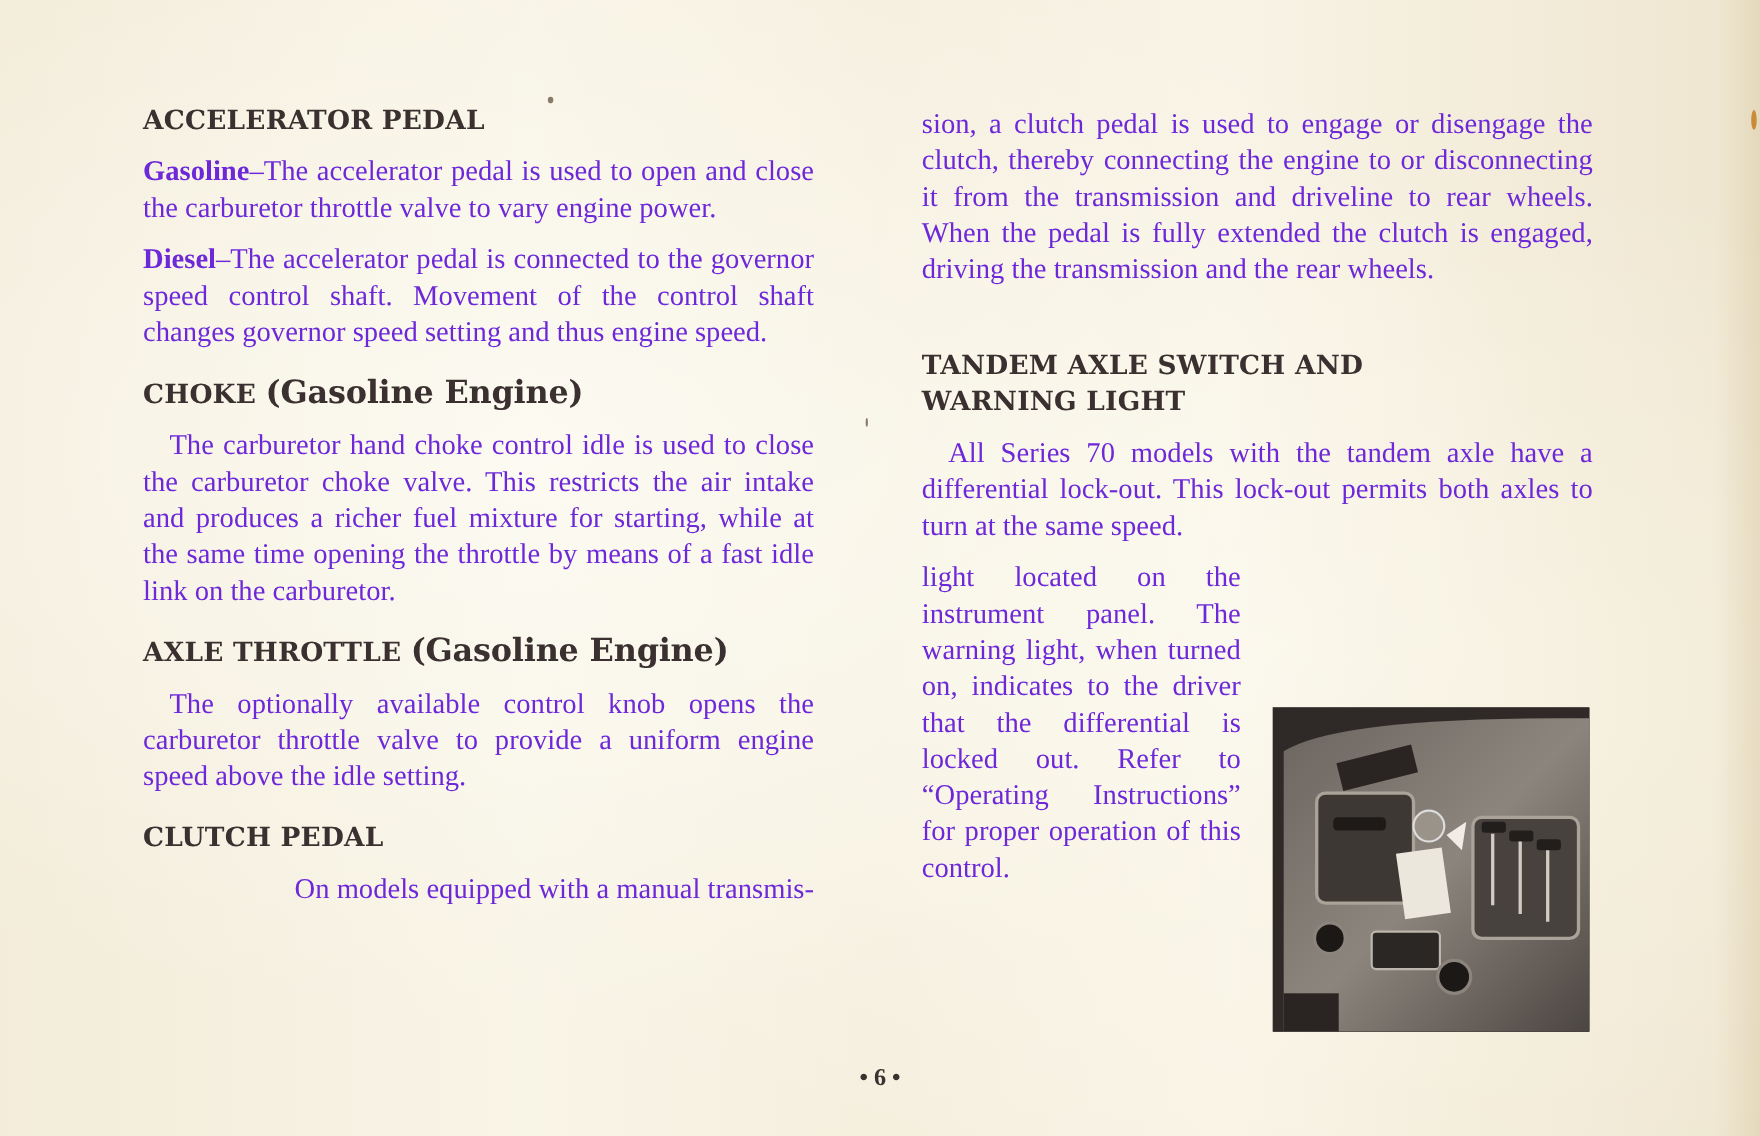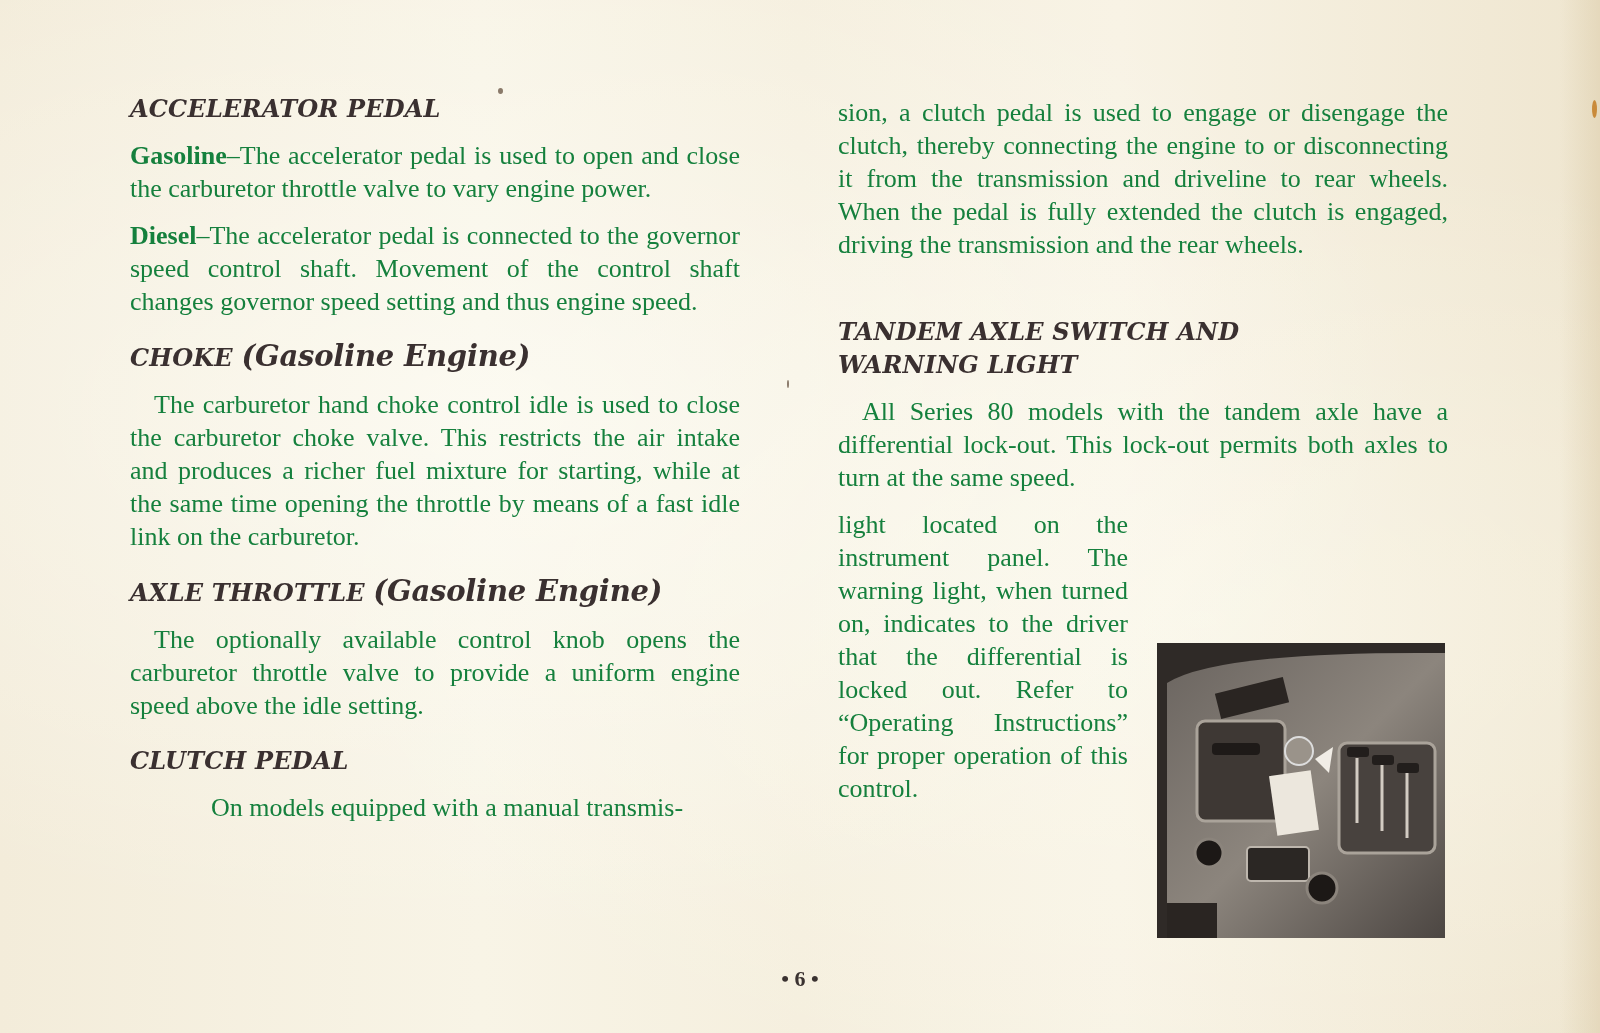--- a/index.html
+++ b/index.html
@@ -28,30 +28,29 @@
   }
   .col-left { left: 130px; top: 92px; width: 610px; }
   .col-right { left: 838px; top: 96px; width: 610px; }
   .heading {
     font-family: "DejaVu Serif", "Liberation Serif", serif;
     font-weight: bold;
     font-size: 24px;
     letter-spacing: 0.2px;
     color: #3a3030;
     margin: 0;
-    font-style: italic;
   }
   .heading .sub { font-weight: bold; font-size: 29px; letter-spacing: -0.2px; }
   p {
     margin: 0;
     text-align: justify;
     font-family: "Liberation Serif", "DejaVu Serif", serif;
     font-size: 26px;
     line-height: 33px;
-    color: #15803d;
+    color: #6d28d9;
   }
   p.indent { text-indent: 24px; }
   .lead { font-weight: bold; font-family: "Liberation Serif", serif; }
   .gap-s { height: 14px; }
   .gap-m { height: 22px; }
   .gap-l { height: 54px; }
 
   .photo {
     position: absolute;
     left: 1157px; top: 643px; width: 288px; height: 295px;
@@ -84,30 +83,30 @@
   <h2 class="heading"><span>CHOKE</span> <span class="sub">(Gasoline Engine)</span></h2>
   <div class="gap-s"></div>
   <p class="indent">The carburetor hand choke control idle is used to close the carburetor choke valve. This restricts the air intake and produces a richer fuel mixture for starting, while at the same time opening the throttle by means of a fast idle link on the carburetor.</p>
   <div class="gap-m"></div>
   <h2 class="heading"><span>AXLE THROTTLE</span> <span class="sub">(Gasoline Engine)</span></h2>
   <div class="gap-s"></div>
   <p class="indent">The optionally available control knob opens the carburetor throttle valve to provide a uniform engine speed above the idle setting.</p>
   <div class="gap-m"></div>
   <h2 class="heading">CLUTCH PEDAL</h2>
   <div class="gap-s"></div>
-  <p class="indent" style="text-align:center">On models equipped with a manual transmis-</p>
+  <p class="indent" style="text-align:right">On models equipped with a manual transmis-</p>
 </div>
 
 <div class="col col-right">
   <p>sion, a clutch pedal is used to engage or disengage the clutch, thereby connecting the engine to or disconnecting it from the transmission and driveline to rear wheels. When the pedal is fully extended the clutch is engaged, driving the transmission and the rear wheels.</p>
   <div class="gap-l"></div>
   <h2 class="heading">TANDEM AXLE SWITCH AND</h2>
   <h2 class="heading">WARNING LIGHT</h2>
   <div class="gap-s"></div>
-  <p class="indent">All Series 80 models with the tandem axle have a differential lock-out. This lock-out permits both axles to turn at the same speed.</p>
+  <p class="indent">All Series 70 models with the tandem axle have a differential lock-out. This lock-out permits both axles to turn at the same speed.</p>
   <div class="gap-s"></div>
   <p style="width:290px">light located on the instrument panel. The warning light, when turned on, indicates to the driver that the differential is locked out. Refer to “Operating Instructions” for proper operation of this control.</p>
 </div>
 
 <div class="photo">
   <svg width="288" height="295" viewBox="0 0 288 295">
     <defs>
       <linearGradient id="pg" x1="0" y1="0" x2="1" y2="1">
         <stop offset="0" stop-color="#6b6560"></stop>
         <stop offset="0.5" stop-color="#8c857d"></stop>

